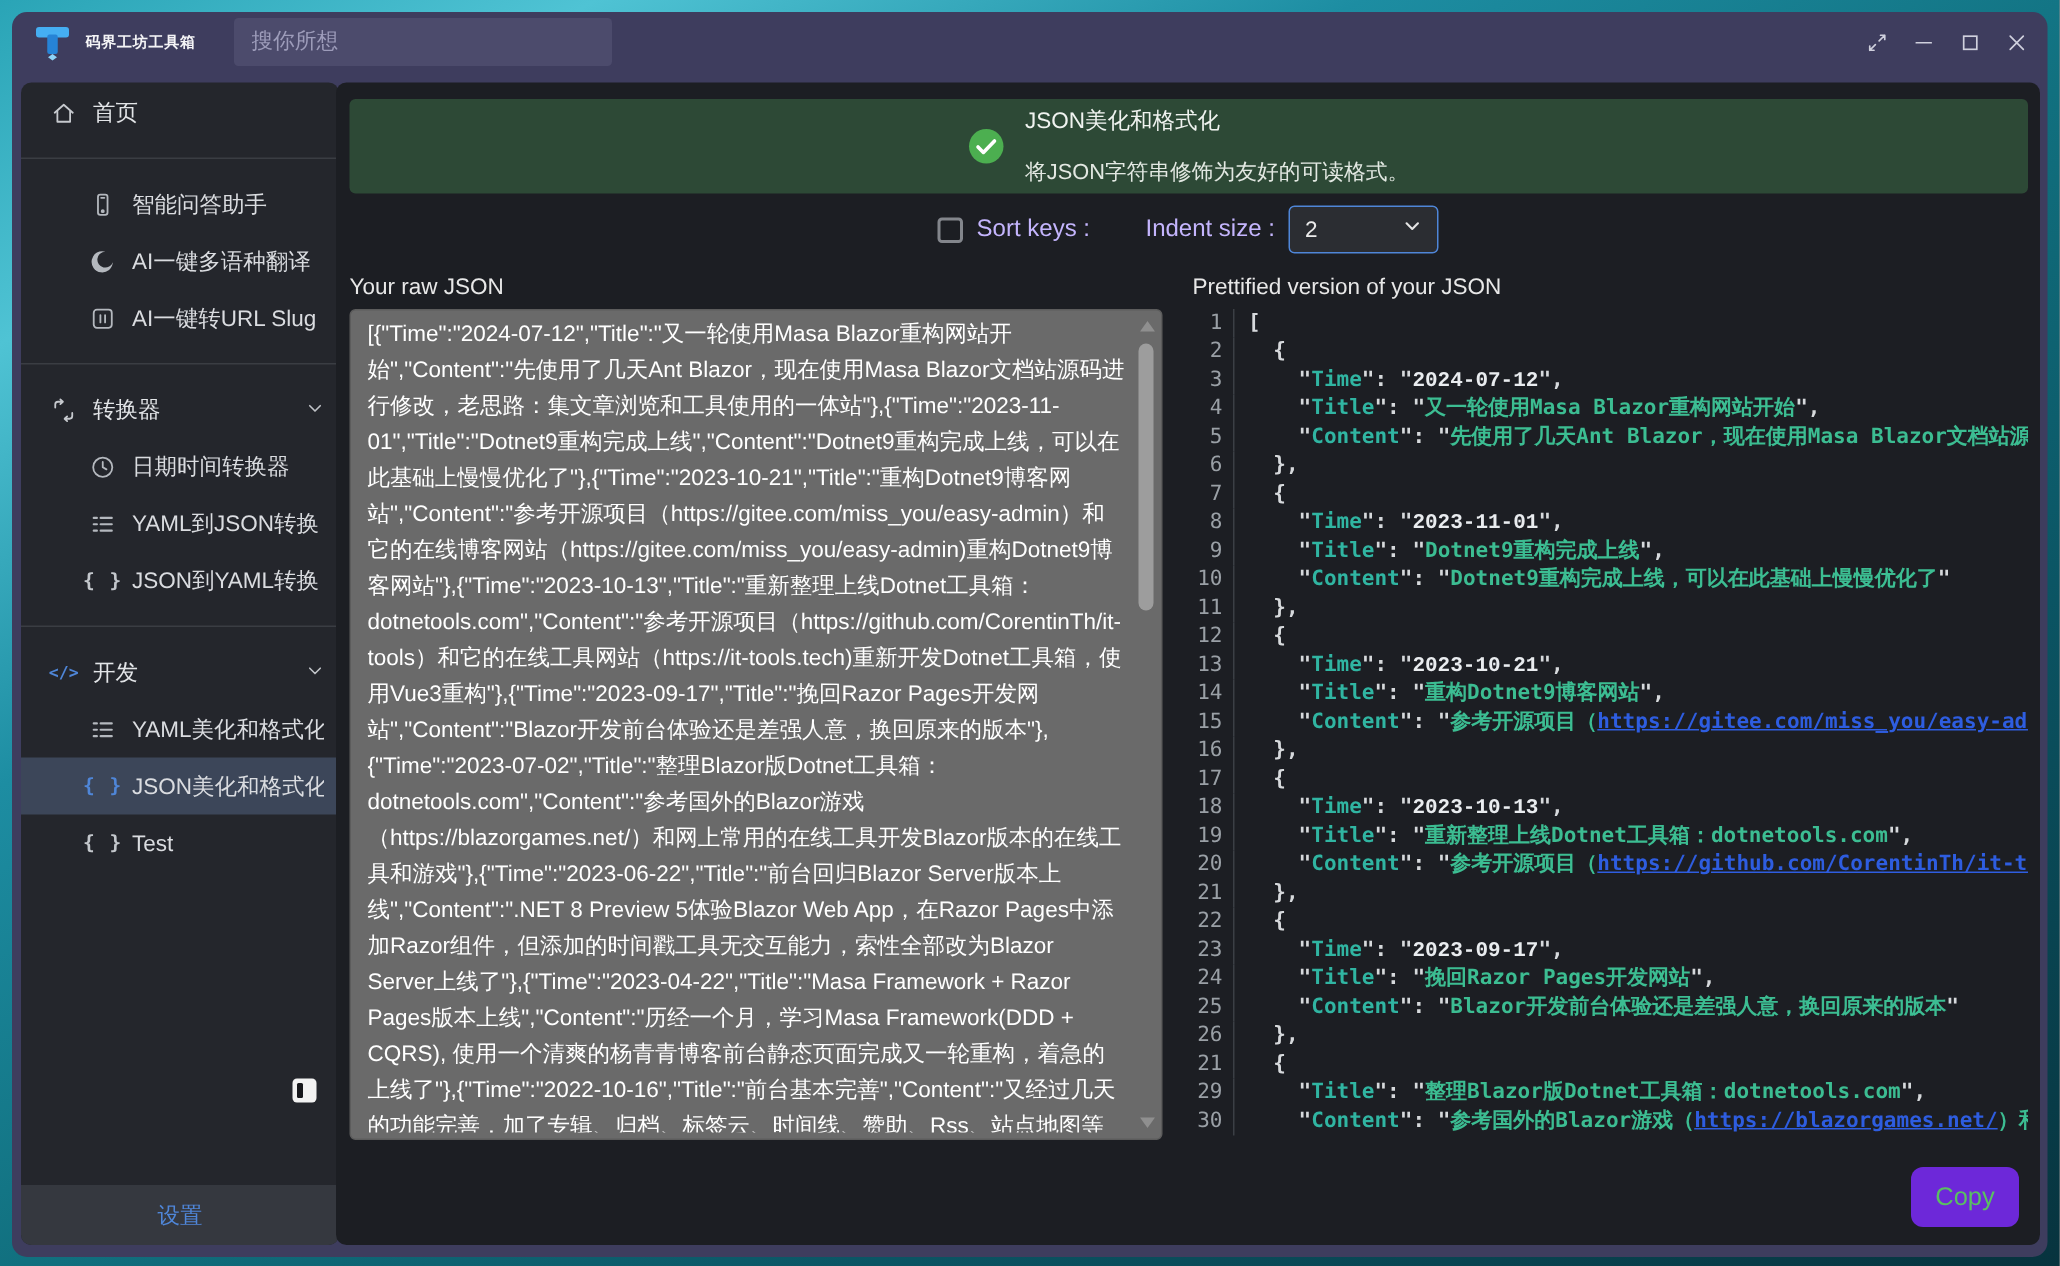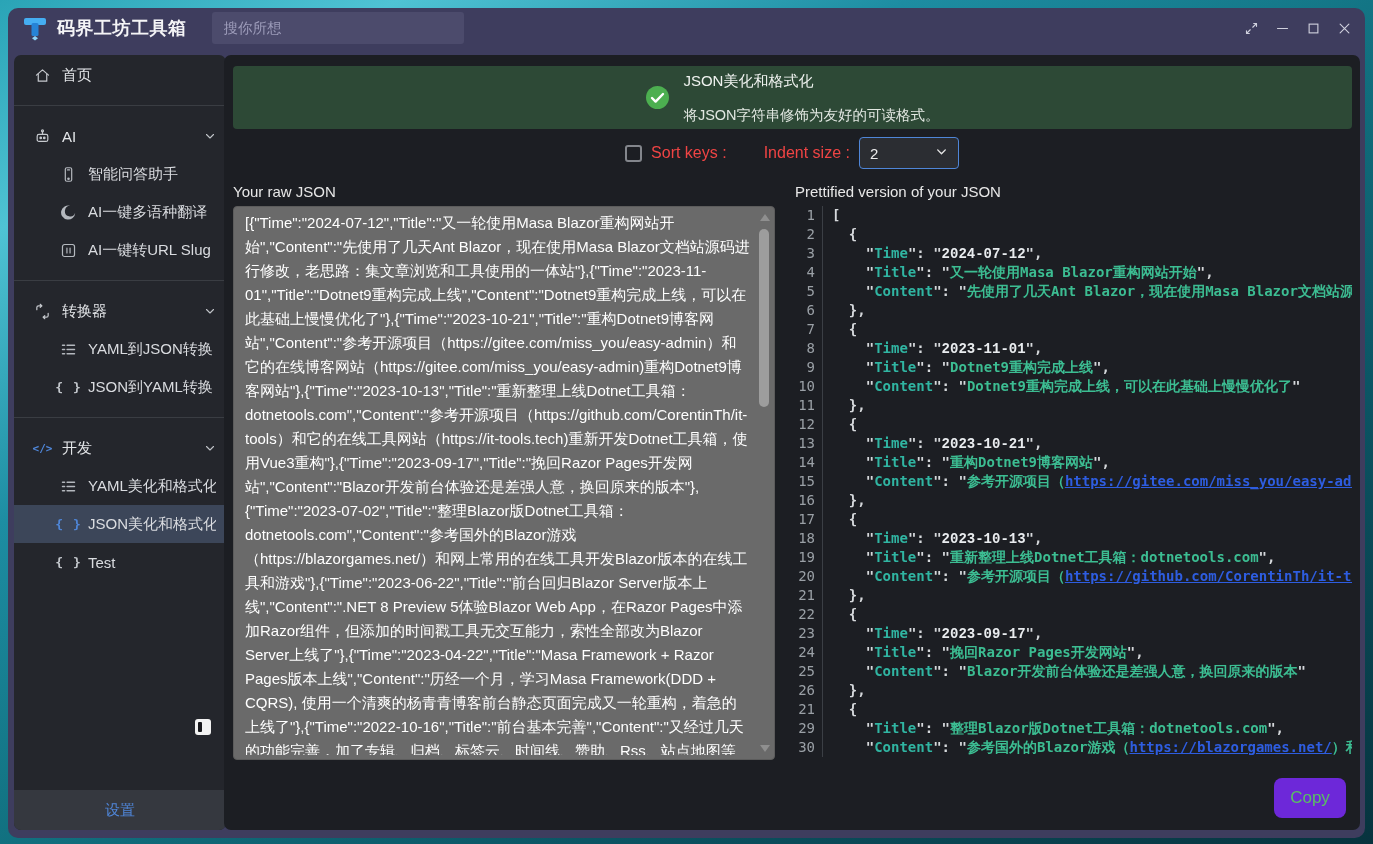--- a/index.html
+++ b/index.html
@@ -8,21 +8,21 @@
     font-family:"Liberation Sans","DejaVu Sans",sans-serif;
     background:linear-gradient(150deg,#2aa4b6 0%,#4fc3d4 14%,#1d8da2 32%,#11707f 52%,#0b5564 72%,#07333e 100%);
     position:relative; cursor:default; color:#e8e8e8;
   }
   .window{ position:absolute; left:8px; top:8px; width:1357px; height:830px;
     background:var(--frame,#3e3d5e); border-radius:10px; }
 
   
   .titlebar{ height:40px; display:flex; align-items:center; padding:0 14px; position:relative; }
   .logo{ width:26px; height:26px; margin-right:9px; }
-  .app-title{ font-size:18px; font-weight:700; color:#f4f4f6; letter-spacing:.5px; }
+  .app-title{ font-size:10px; font-weight:700; color:#f4f4f6; letter-spacing:.5px; }
   .searchbox{ margin-left:25px; width:252px; height:32px; background:#4c4b6c; border:none; border-radius:3px;
     color:#e8e8f2; font-size:14.5px; padding:0 12px; outline:none; font-family:inherit; }
   .searchbox::placeholder{ color:#9d9cba; }
   .winbtns{ position:absolute; right:12px; top:0; height:40px; display:flex; align-items:center; gap:14px; }
   .winbtn{ width:17px; height:17px; display:flex; align-items:center; justify-content:center; color:#cfd0dd; cursor:pointer; }
   .winbtn svg{ width:15px; height:15px; }
 
   
   .sidebar{ position:absolute; left:6px; top:47px; width:212px; height:775px;
     background:#24262c; border-radius:7px; display:flex; flex-direction:column; overflow:hidden; }
@@ -49,21 +49,21 @@
   .main{ position:absolute; left:216px; top:47px; width:1136px; height:775px;
     background:#1c1e23; border-radius:7px; overflow:hidden; }
   .banner{ margin:11px 8px 0 9px; height:63px; background:var(--banner,#2d4936); border-radius:4px;
     display:flex; align-items:center; justify-content:center; gap:13px; }
   .banner-ico{ width:25px; height:25px; flex:none; }
   .banner-txt{ line-height:23px; }
   .banner-title{ font-size:15px; color:#f0f3f0; }
   .banner-sub{ font-size:14.5px; color:#e2e8e2;margin-top:12px; }
   .controls{ height:48px; display:flex; align-items:center; justify-content:center; }
   .checkbox{ width:17px; height:17px; border:2px solid #83868c; border-radius:3px; background:transparent; cursor:pointer; }
-  .ctl-label{ font-size:16px; color:#ef4444; margin-left:9px; }
+  .ctl-label{ font-size:16px; color:#c4b5fd; margin-left:9px; }
   .ctl-gap{ width:28px; }
   .select{ margin-left:9px; width:100px; height:32px; background:#2b2d32; border:1px solid var(--accent,#4f86d8);
     border-radius:4px; display:flex; align-items:center; padding:0 10px; cursor:pointer; }
   .select .val{ font-size:15px; color:#ececec; }
   .select .sc{ margin-left:auto; color:#e3e3e3; }
   .select svg{ width:13px; height:13px; }
 
   .panels{ display:flex; margin-top:4px; padding:0 8px 0 9px; }
   .pcol-l{ width:542px; flex:none; }
   .pcol-r{ flex:1; margin-left:20px; min-width:0; }
@@ -135,35 +135,20 @@
         <div class="nav-row">
           <span class="nav-ico">
             <svg viewBox="0 0 24 24" fill="none" stroke="currentColor" stroke-width="1.7" stroke-linecap="round" stroke-linejoin="round">
               <path d="M3.5 11.5 L12 4 L20.5 11.5"></path>
               <path d="M6 10 V20 H18 V10"></path>
             </svg>
           </span>
           <span class="lbl">首页</span>
         </div>
         <div class="nav-div"></div>
-        <div class="nav-row">
-          <span class="nav-ico">
-            <svg viewBox="0 0 24 24" fill="none" stroke="currentColor" stroke-width="1.7" stroke-linecap="round" stroke-linejoin="round">
-              <rect x="4.5" y="9" width="15" height="10" rx="2.5"></rect>
-              <circle cx="9.5" cy="14" r="1.1" fill="currentColor"></circle>
-              <circle cx="14.5" cy="14" r="1.1" fill="currentColor"></circle>
-              <path d="M12 9 V5.5"></path>
-              <circle cx="12" cy="4" r="1.4"></circle>
-            </svg>
-          </span>
-          <span class="lbl">AI</span>
-          <span class="chev"><svg viewBox="0 0 24 24" fill="none" stroke="currentColor" stroke-width="1.7" stroke-linecap="round" stroke-linejoin="round">
-              <path d="M5 9 L12 16 L19 9" stroke-width="2.2"></path>
-            </svg></span>
-        </div>
         <div class="nav-row sub">
           <span class="nav-ico">
             <svg viewBox="0 0 24 24" fill="none" stroke="currentColor" stroke-width="1.7" stroke-linecap="round" stroke-linejoin="round">
               <rect x="7.5" y="2.5" width="9" height="19" rx="2.2"></rect>
               <path d="M10.5 5.5 h3"></path>
               <circle cx="12" cy="18" r="1" fill="currentColor"></circle>
             </svg>
           </span>
           <span class="lbl">智能问答助手</span>
         </div>
@@ -189,20 +174,29 @@
           <span class="nav-ico">
             <svg viewBox="0 0 24 24" fill="none" stroke="currentColor" stroke-width="1.7" stroke-linecap="round" stroke-linejoin="round">
               <path d="M4 9.5 V6.5 a2.5 2.5 0 0 1 2.5 -2.5 H11 M8.8 1.8 L11.2 4 L8.8 6.2"></path>
               <path d="M20 14.5 v3 a2.5 2.5 0 0 1 -2.5 2.5 H13 M15.2 22.2 L12.8 20 L15.2 17.8"></path>
             </svg>
           </span>
           <span class="lbl">转换器</span>
           <span class="chev"><svg viewBox="0 0 24 24" fill="none" stroke="currentColor" stroke-width="1.7" stroke-linecap="round" stroke-linejoin="round">
               <path d="M5 9 L12 16 L19 9" stroke-width="2.2"></path>
             </svg></span>
+        </div>
+        <div class="nav-row sub">
+          <span class="nav-ico">
+            <svg viewBox="0 0 24 24" fill="none" stroke="currentColor" stroke-width="1.7" stroke-linecap="round" stroke-linejoin="round">
+              <circle cx="12" cy="12" r="9"></circle>
+              <path d="M12 7 V12 L15.5 14"></path>
+            </svg>
+          </span>
+          <span class="lbl">日期时间转换器</span>
         </div>
         <div class="nav-row sub">
           <span class="nav-ico">
             <svg viewBox="0 0 24 24" fill="none" stroke="currentColor" stroke-width="1.7" stroke-linecap="round" stroke-linejoin="round">
               <path d="M3.5 6 H6.5 M10 6 H20.5 M3.5 12 H6.5 M10 12 H20.5 M3.5 18 H6.5 M10 18 H20.5" stroke-width="2"></path>
             </svg>
           </span>
           <span class="lbl">YAML到JSON转换</span>
         </div>
         <div class="nav-row sub">

